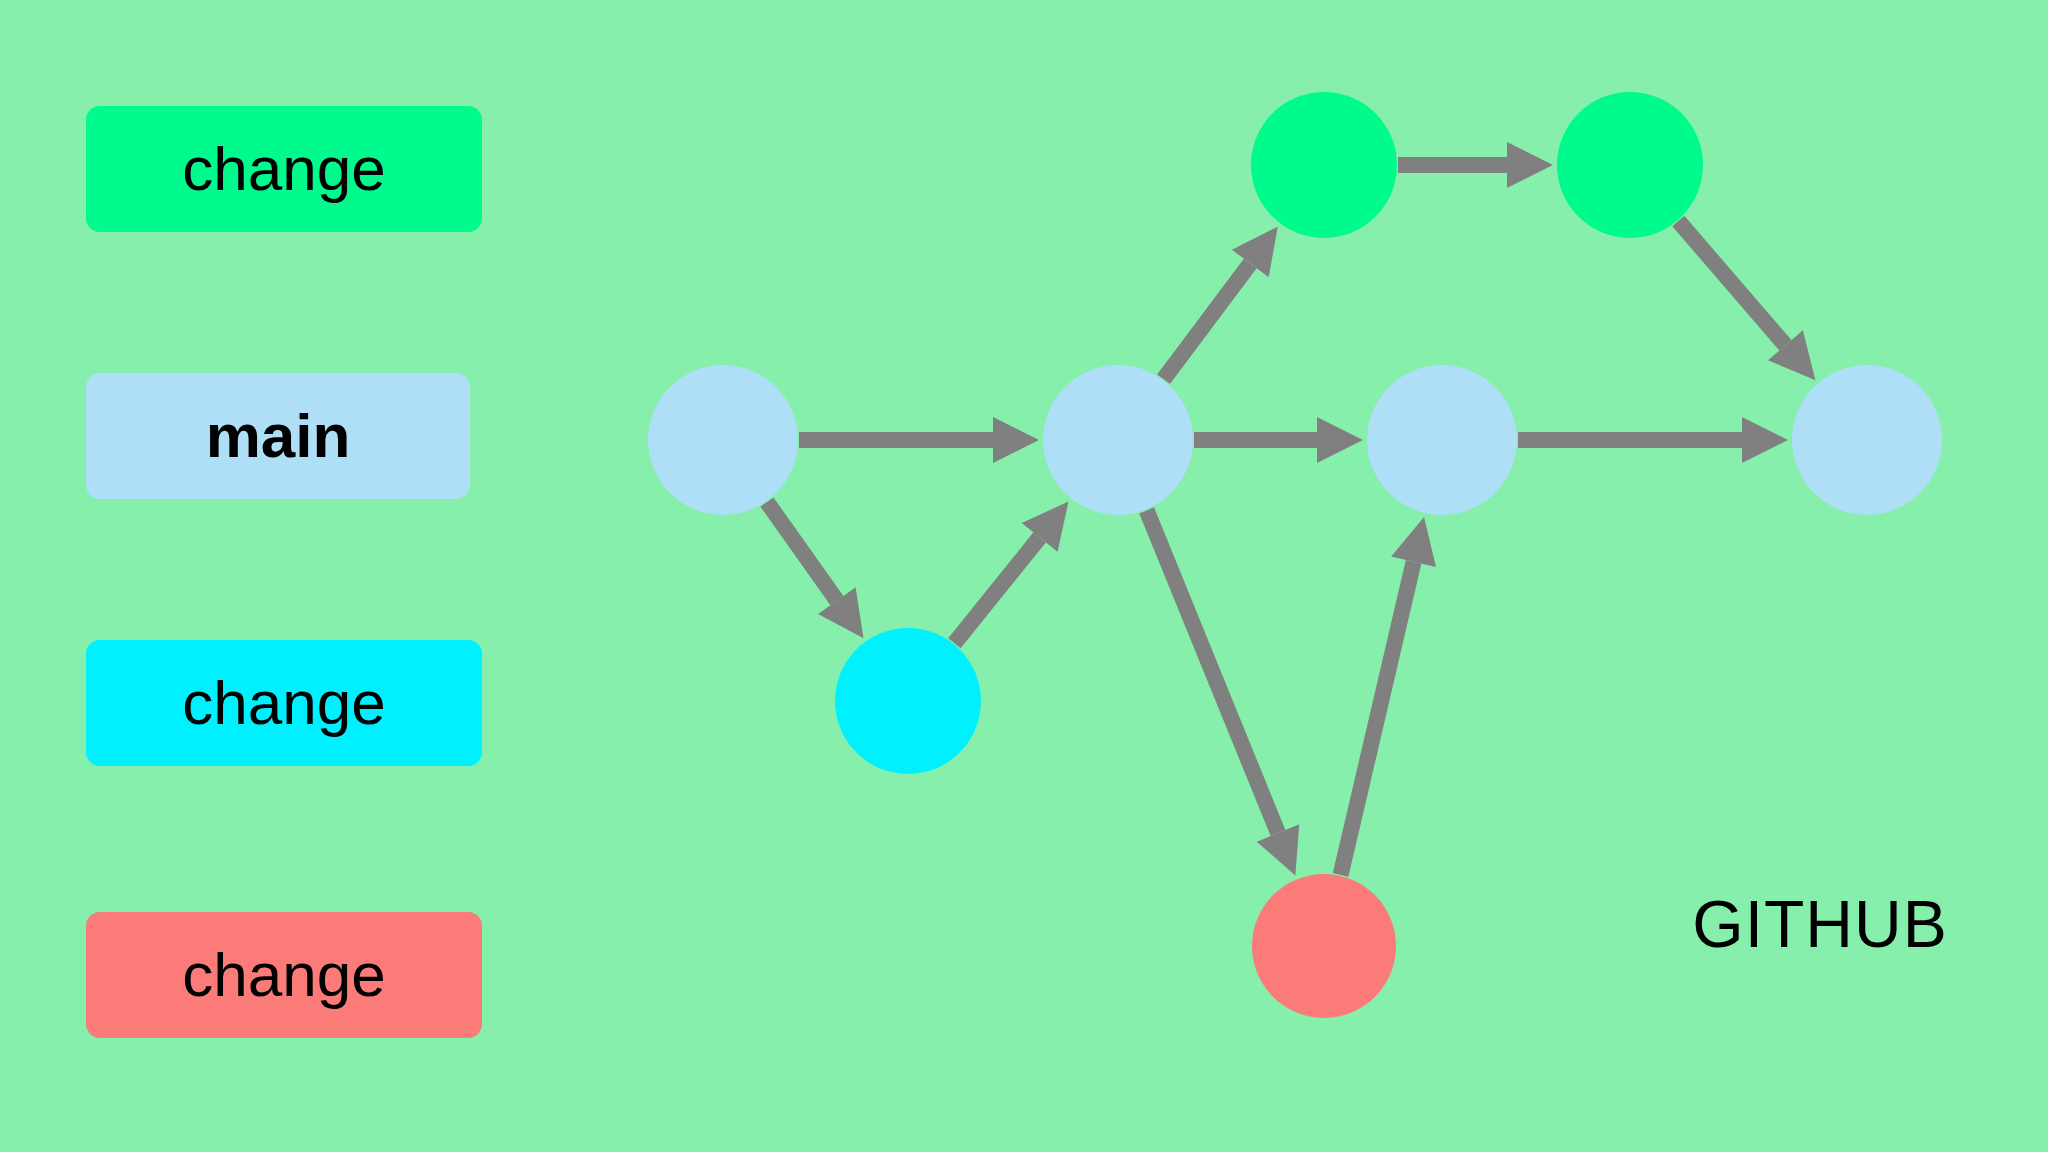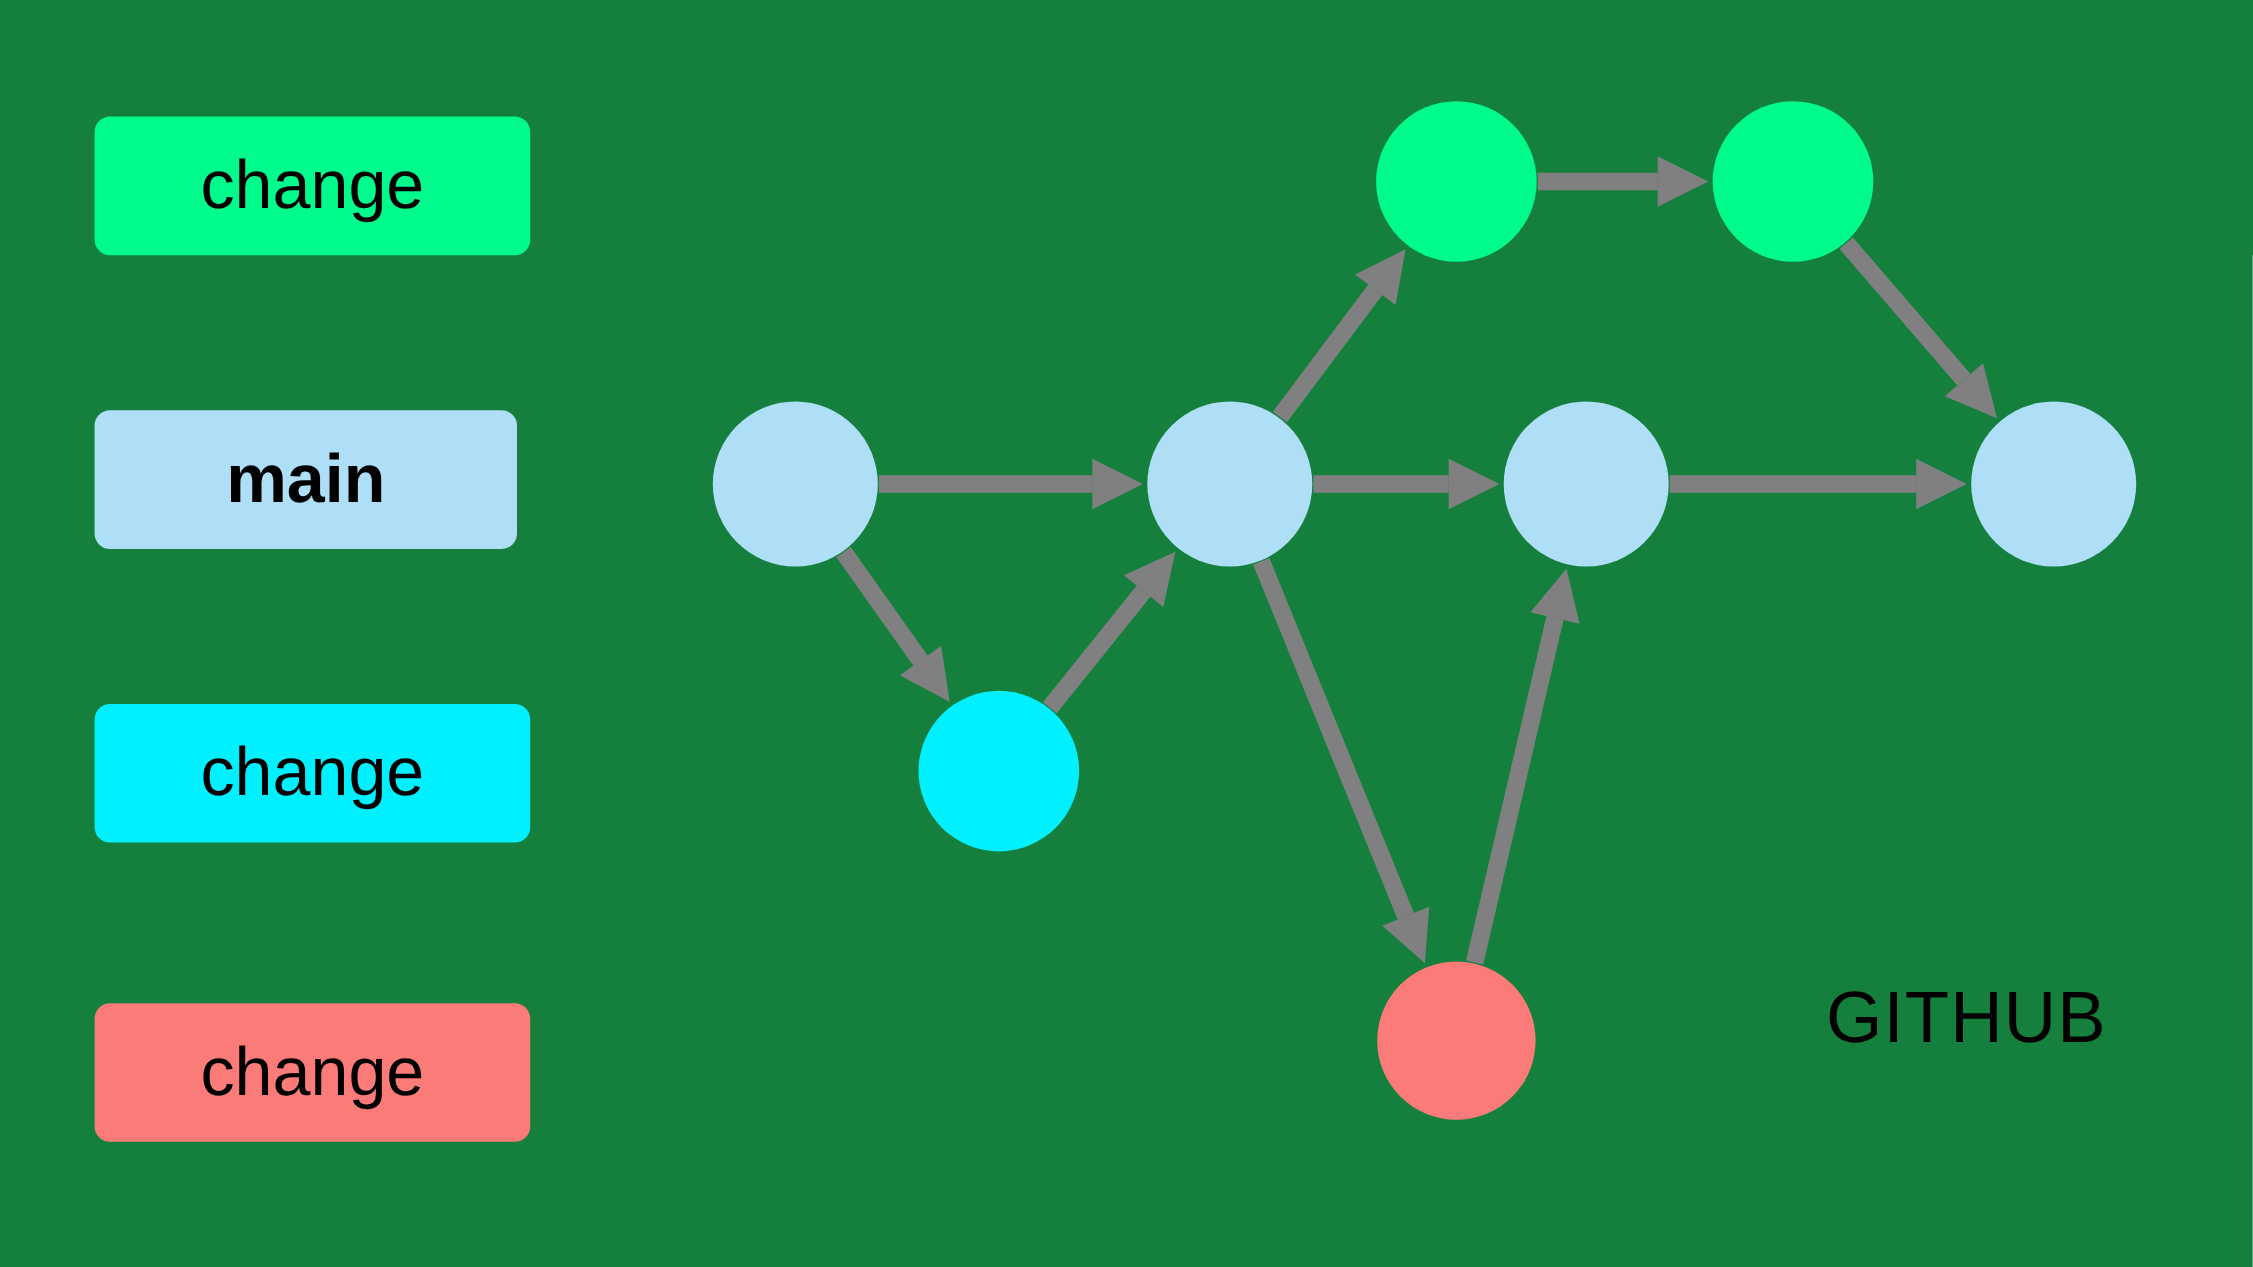--- a/index.html
+++ b/index.html
@@ -63,32 +63,32 @@
     border-radius: 50%;
     box-sizing: border-box;
   }
 
   
   #caption {
     position: absolute;
     right: 68px;
     top: 880px;
     width: 320px;
-    text-align: left;
+    text-align: center;
     color: #000000;
     font-size: 66px;
     line-height: 1.35;
     letter-spacing: 1px;
   }
   .caption-line { display: block; white-space: nowrap; }
 </style>
 </head>
 <body>
 
-<div id="canvas" style="width: 2048px; height: 1152px; background: #15803d;">
+<div id="canvas" style="width: 2048px; height: 1152px; background: #86efac;">
 
   <div id="legend">
 
     <div class="legend-item" id="legend-item-0" style="background: rgb(0, 250, 140);">
       <span class="legend-label">change</span>
     </div>
 
     <div class="legend-item" id="legend-item-1" style="background: rgb(175, 222, 247); font-weight: bold;">
       <span class="legend-label">main</span>
     </div>

